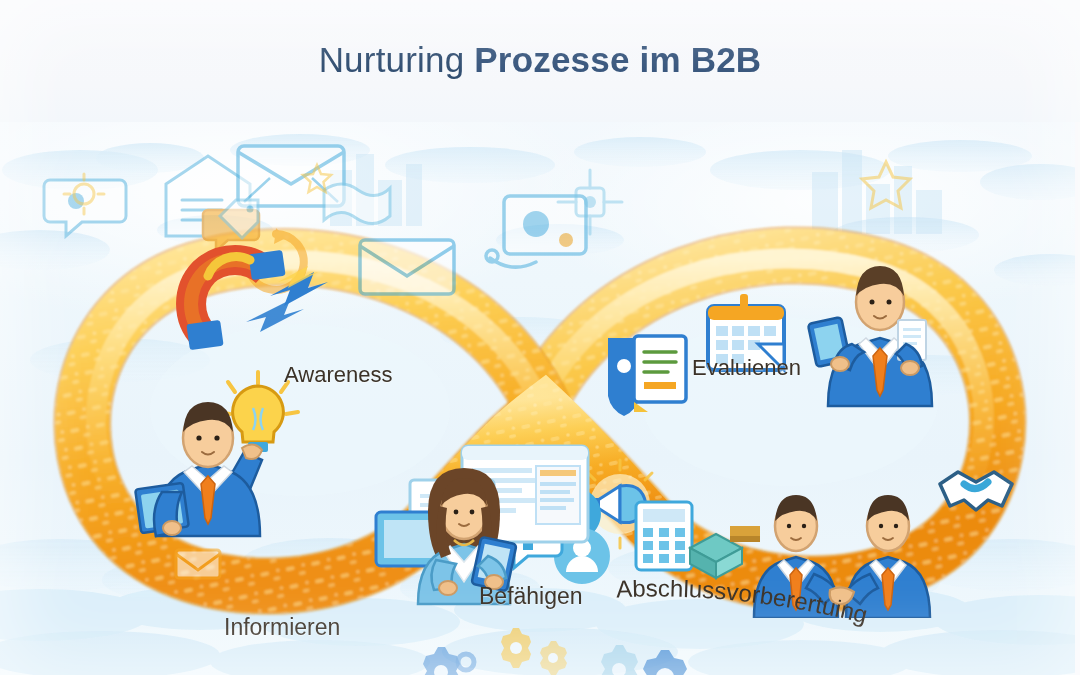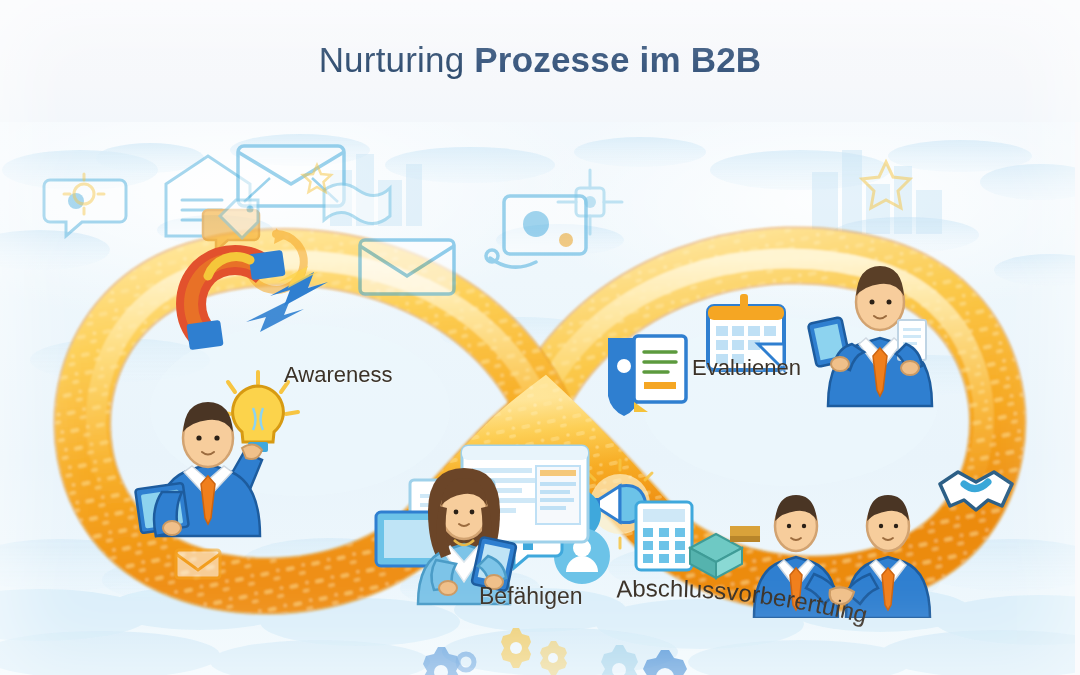--- a/index.html
+++ b/index.html
@@ -608,20 +608,21 @@
       <circle cx="67" cy="34" r="5" fill="#f4fbfe"></circle>
     </svg>
 
     <svg class="bgicon" style="left:170px;top:430px;opacity:.55;" width="60" height="50" viewBox="0 0 60 50">
       <rect x="6" y="10" width="44" height="28" rx="3" fill="#ffffff" stroke="#f5a623" stroke-width="3"></rect>
       <path d="M6,14 L28,30 L50,14" fill="none" stroke="#f5a623" stroke-width="3"></path>
     </svg>
 
     <div class="lbl lbl-awareness">Awareness</div>
     <div class="lbl lbl-evaluieren">Evaluienen</div>
+    <div class="lbl lbl-informieren">Informieren</div>
     <div class="lbl lbl-befaehigen">Befähigen</div>
 
     <svg class="curvelbl" style="position:absolute;left:600px;top:470px;" width="380" height="80" viewBox="0 0 380 80">
       <defs>
         <path id="arcAbs" d="M10,18 Q160,8 330,62" fill="none"></path>
       </defs>
       <text>
         <textPath href="#arcAbs" startOffset="2%">Abschlussvorberertuing</textPath>
       </text>
     </svg>

